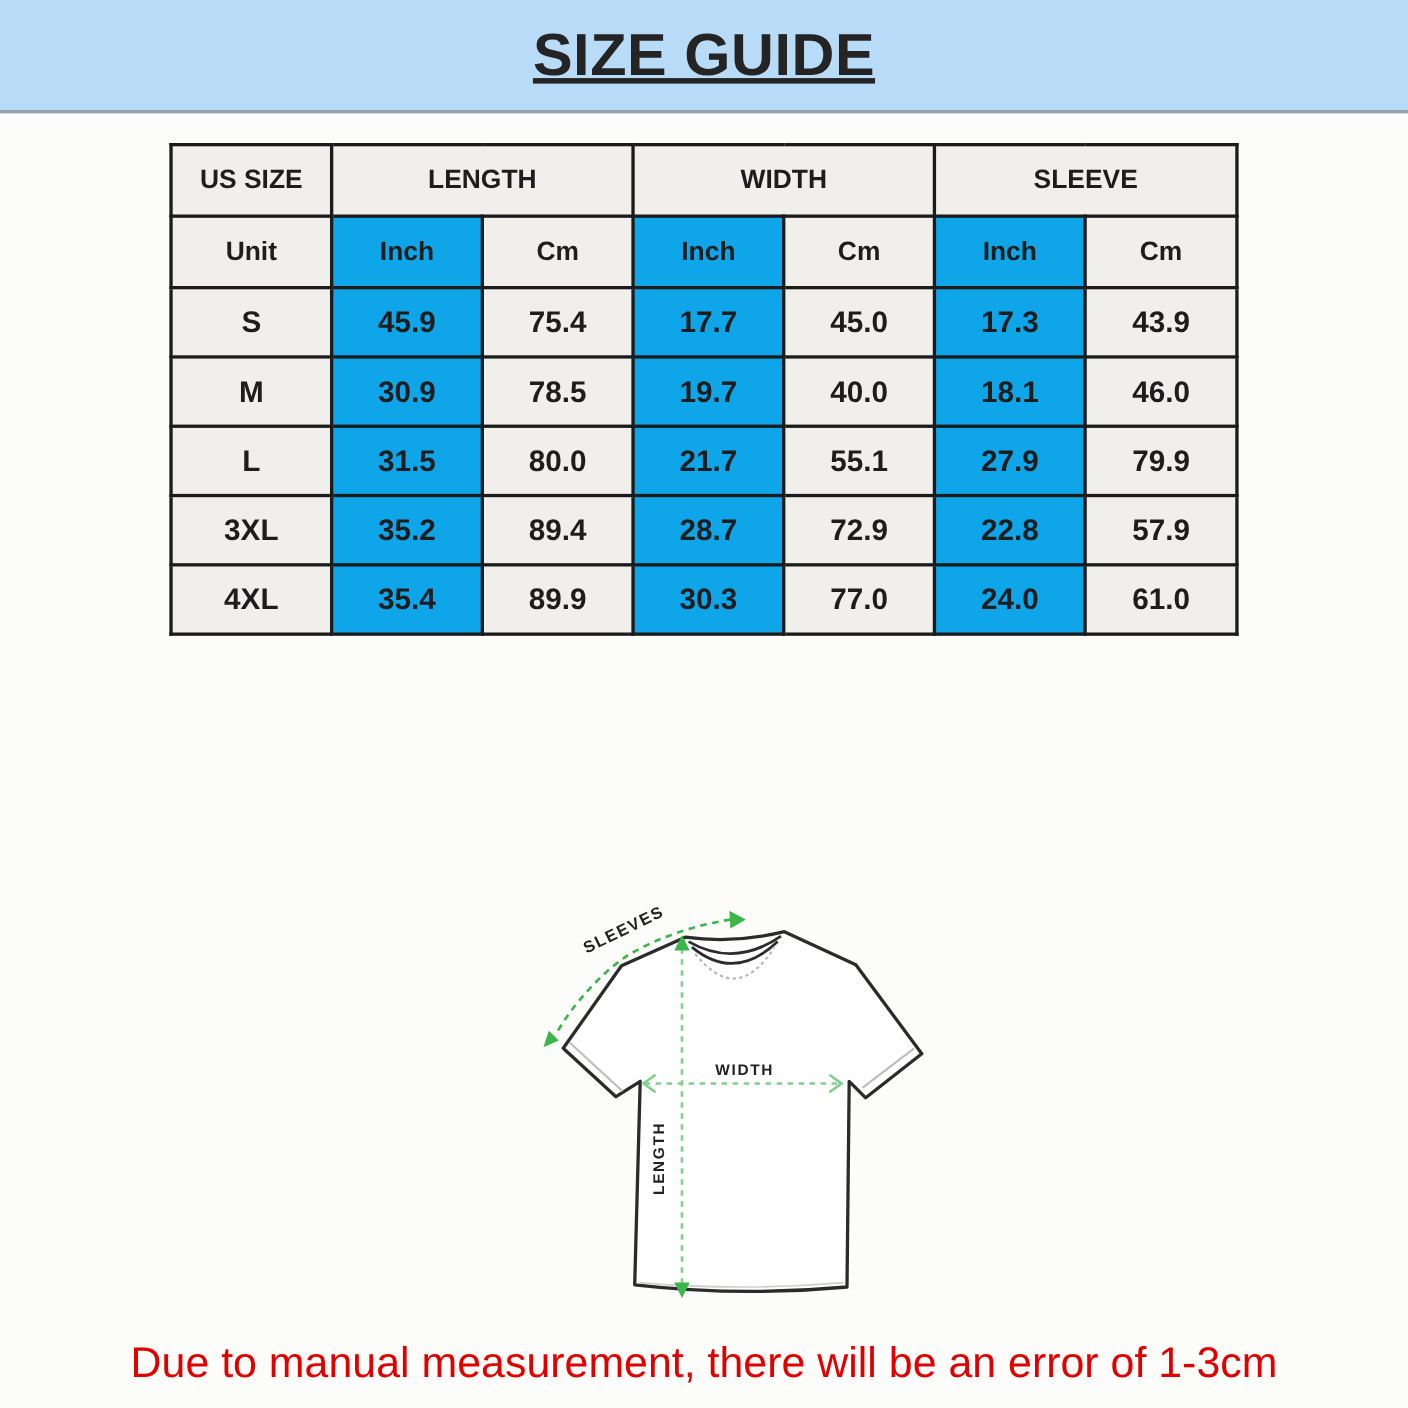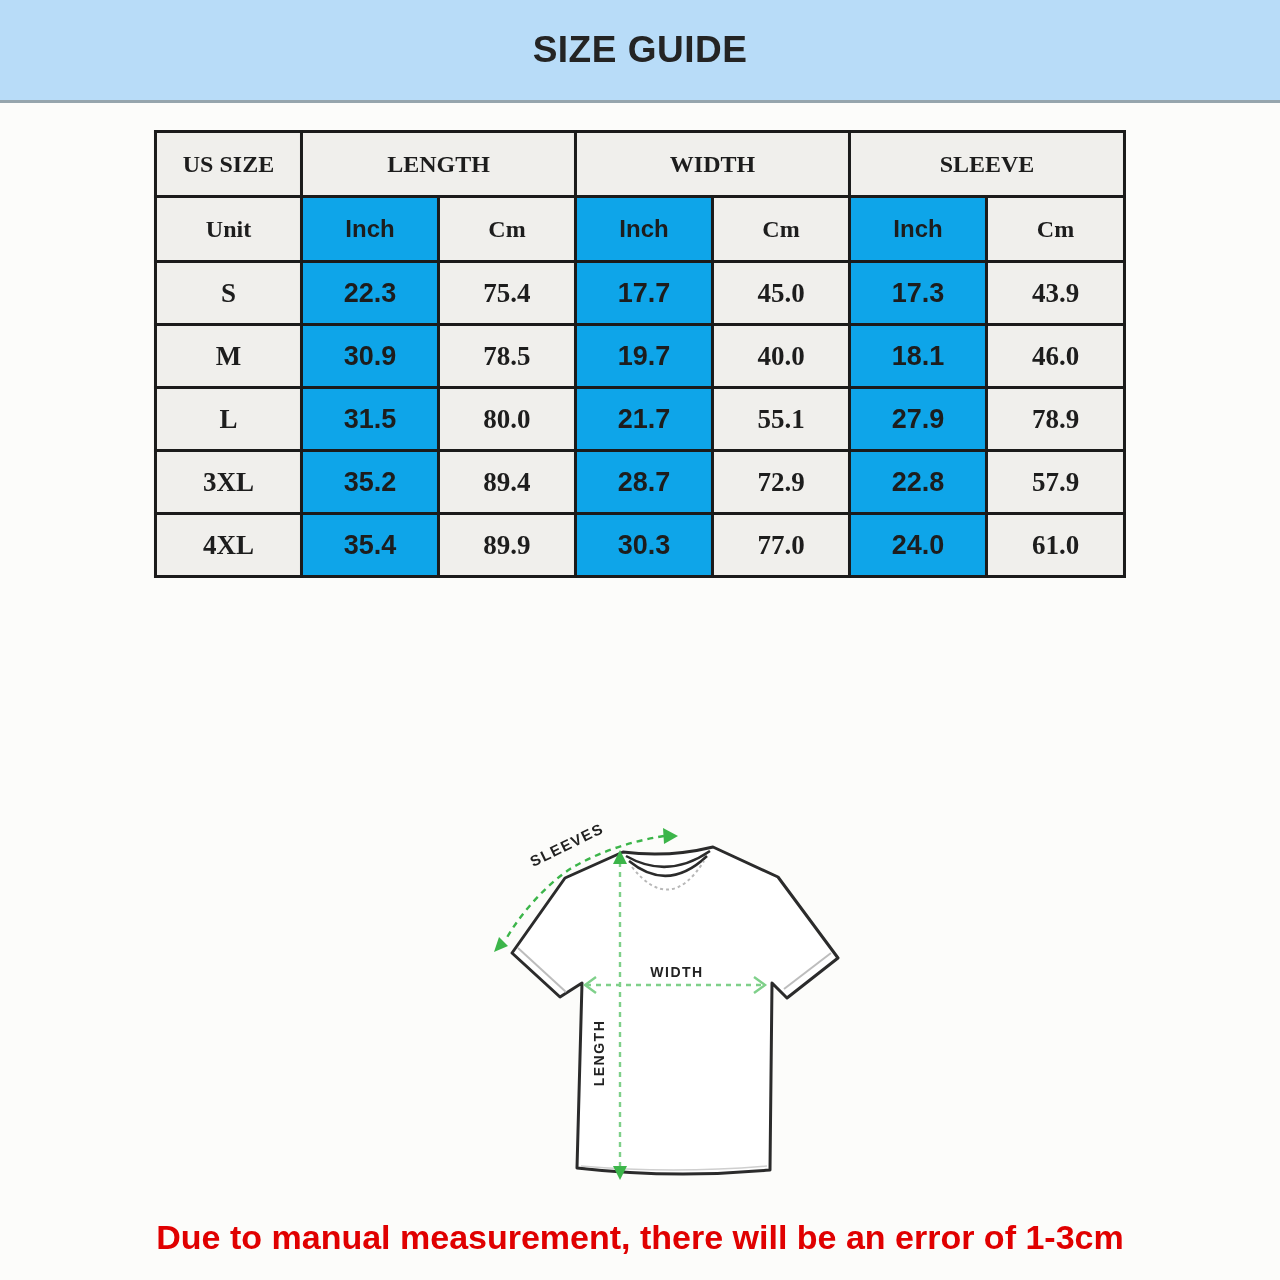--- a/index.html
+++ b/index.html
@@ -9,46 +9,46 @@
     font-family:"Liberation Sans","DejaVu Sans",sans-serif;
     color:#1d1d1d;
   }
   
   .banner{
     position:absolute;top:0;left:0;width:1280px;height:100px;
     background:#b8dcf8;border-bottom:3px solid #96a5ad;
     display:flex;align-items:center;justify-content:center;
   }
   .banner-title{
-    font-size:37px;font-weight:800;letter-spacing:.5px;color:#242424;margin:0;
+    font-size:54px;font-weight:800;letter-spacing:.5px;color:#242424;margin:0;text-decoration:underline;
   }
   
   table.size-table{
     position:absolute;top:130px;left:50%;transform:translateX(-50%);
     border-collapse:collapse;table-layout:fixed;width:970px;
     background:#fff;
   }
   .size-table th,.size-table td{
     border:3px solid #1b1b1b;text-align:center;vertical-align:middle;
     padding:0;color:#1d1d1d;
   }
   .size-table thead th{height:62px;font-size:24px;font-weight:700;}
   .size-table tbody td{height:60px;font-size:27px;font-weight:700;}
-  .cell-gray{background:#f0efec;font-family:Liberation Serif, serif;}
+  .cell-gray{background:#f0efec;}
   .cell-white{background:#0ea5e9;}
   
   .diagram{position:absolute;top:812px;left:448px;width:444px;height:396px;}
   .diagram text{
     font-family:"Liberation Sans","DejaVu Sans",sans-serif;
     font-weight:700;fill:#222222;
   }
   
   .disclaimer{
     position:absolute;top:1218px;left:0;width:1280px;
-    text-align:center;font-size:34px;font-weight:700;color:#e00000;
+    text-align:center;font-size:39px;font-weight:400;color:#e00000;
   }
 </style>
 </head>
 <body>
 
 <header class="banner">
   <h1 class="banner-title">SIZE GUIDE</h1>
 </header>
 
 <table class="size-table">
@@ -74,21 +74,21 @@
         <th class="cell-gray">Cm</th>
         <th class="cell-white">Inch</th>
         <th class="cell-gray">Cm</th>
         <th class="cell-white">Inch</th>
         <th class="cell-gray">Cm</th>
       </tr>
     </thead>
   <tbody>
       <tr>
         <td class="cell-gray">S</td>
-        <td class="cell-white">22.3</td>
+        <td class="cell-white">45.9</td>
         <td class="cell-gray">75.4</td>
         <td class="cell-white">17.7</td>
         <td class="cell-gray">45.0</td>
         <td class="cell-white">17.3</td>
         <td class="cell-gray">43.9</td>
       </tr>
       <tr>
         <td class="cell-gray">M</td>
         <td class="cell-white">30.9</td>
         <td class="cell-gray">78.5</td>
@@ -97,21 +97,21 @@
         <td class="cell-white">18.1</td>
         <td class="cell-gray">46.0</td>
       </tr>
       <tr>
         <td class="cell-gray">L</td>
         <td class="cell-white">31.5</td>
         <td class="cell-gray">80.0</td>
         <td class="cell-white">21.7</td>
         <td class="cell-gray">55.1</td>
         <td class="cell-white">27.9</td>
-        <td class="cell-gray">78.9</td>
+        <td class="cell-gray">79.9</td>
       </tr>
       <tr>
         <td class="cell-gray">3XL</td>
         <td class="cell-white">35.2</td>
         <td class="cell-gray">89.4</td>
         <td class="cell-white">28.7</td>
         <td class="cell-gray">72.9</td>
         <td class="cell-white">22.8</td>
         <td class="cell-gray">57.9</td>
       </tr>

